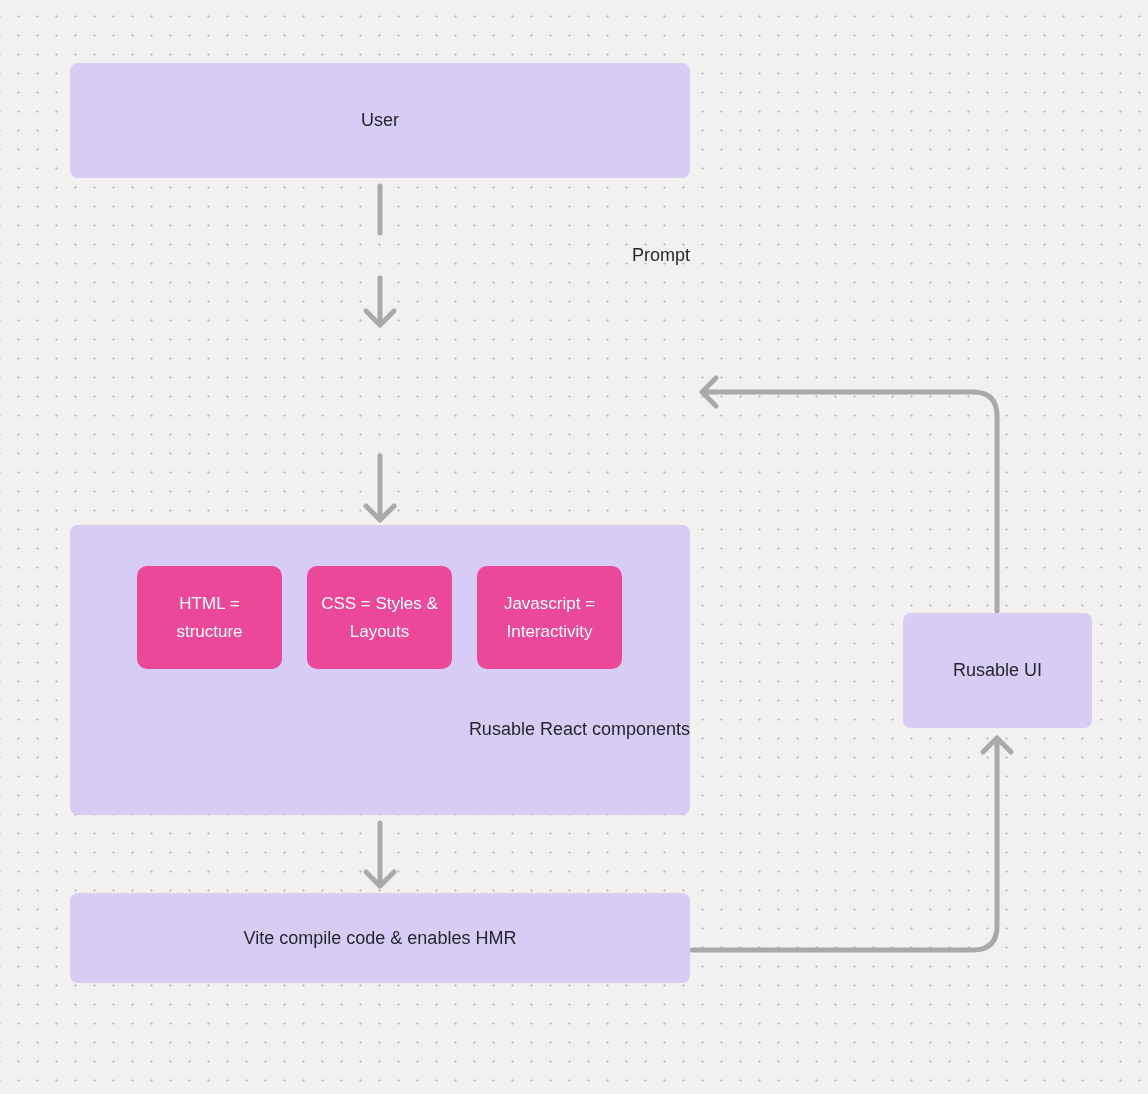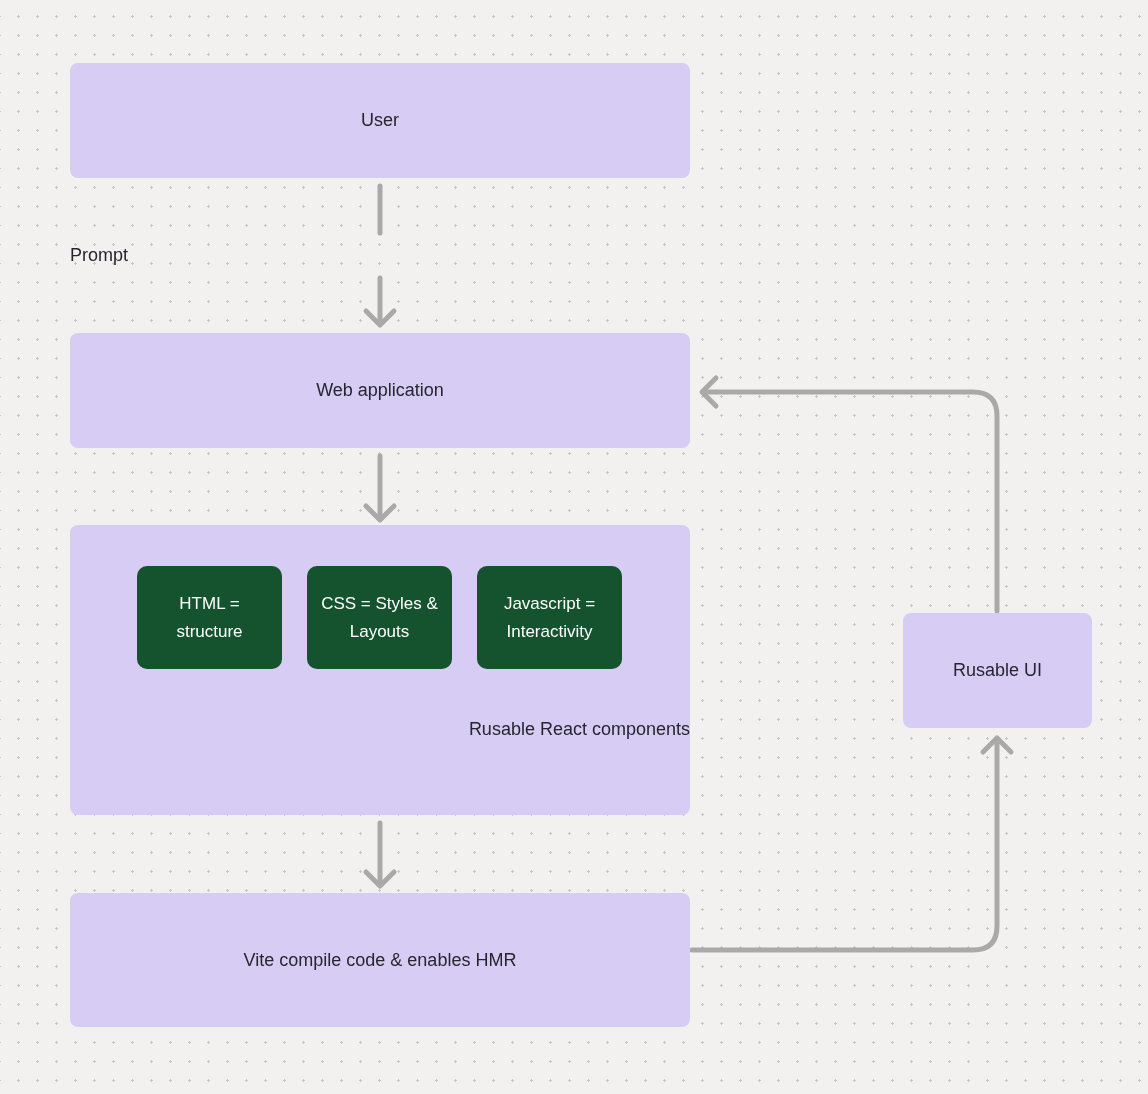--- a/index.html
+++ b/index.html
@@ -41,31 +41,31 @@
     box-sizing: border-box;
     text-align: center;
   }
   .node.light {
     background: #d6ccf4;
     border-radius: 8px;
     color: #26262e;
     font-size: 18px;
   }
   .node.dark {
-    background: #14532d;
+    background: #ec4899;
     border-radius: 10px;
     color: #ffffff;
     font-size: 17px;
     line-height: 28px;
     padding: 8px 12px;
   }
   .node-user        { left: 70px;  top: 63px;  width: 620px; height: 115px; }
   .node-web-app     { left: 70px;  top: 333px; width: 620px; height: 115px; }
   .node-group       { left: 70px;  top: 525px; width: 620px; height: 290px; }
-  .node-vite        { left: 70px;  top: 893px; width: 620px; height: 134px; }
+  .node-vite        { left: 70px;  top: 893px; width: 620px; height: 90px; }
   .node-render-ui   { left: 903px; top: 613px; width: 189px; height: 115px; }
 
   .node-inner { top: 41px; width: 145px; height: 103px; }
   .node-inner.html { left: 67px; }
   .node-inner.css  { left: 237px; }
   .node-inner.js   { left: 407px; }
 
   .group-label {
     position: absolute;
     left: 0;
@@ -73,21 +73,21 @@
     width: 620px;
     text-align: right;
     color: #26262e;
     font-size: 18px;
   }
   .edge-label {
     position: absolute;
     left: 70px;
     top: 245px;
     width: 620px;
-    text-align: left;
+    text-align: right;
     color: #26262e;
     font-size: 18px;
   }
 </style>
 </head>
 <body>
 
 <div class="canvas">
 
   <svg class="connectors" width="1148" height="1094" viewBox="0 0 1148 1094" aria-hidden="true">
@@ -118,23 +118,20 @@
       <path d="M716,378 L702,392 L716,406"></path>
     </g>
   </svg>
 
   <div class="node light node-user">
     <span>User</span>
   </div>
 
   <div class="edge-label">Prompt</div>
 
-  <div class="node light node-web-app">
-    <span>Web application</span>
-  </div>
 
   <div class="node light node-group">
     <div class="node dark node-inner html">
       <span>HTML = structure</span>
     </div>
     <div class="node dark node-inner css">
       <span>CSS = Styles &amp; Layouts</span>
     </div>
     <div class="node dark node-inner js">
       <span>Javascript = Interactivity</span>

